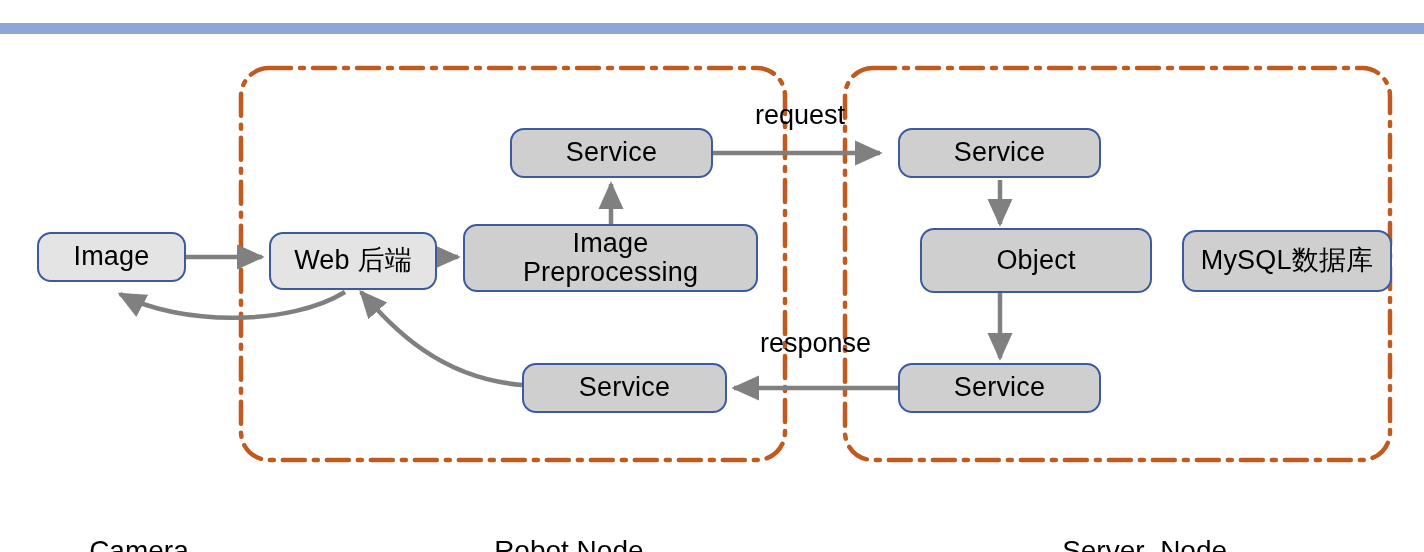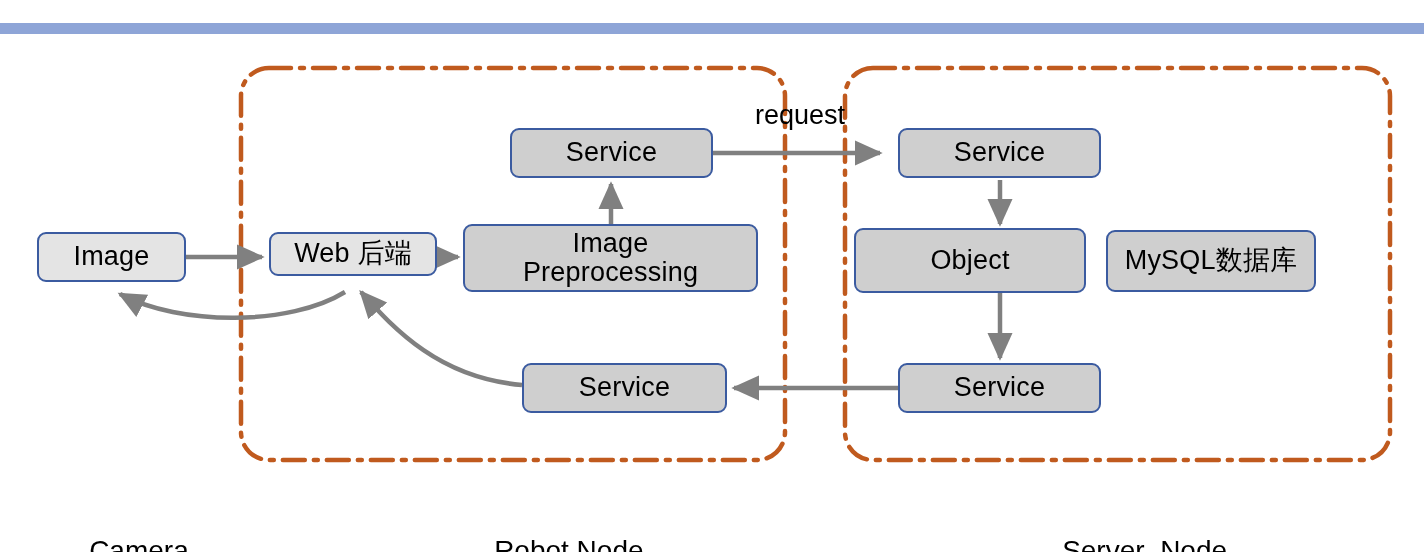--- a/index.html
+++ b/index.html
@@ -30,21 +30,21 @@
     left: 0;
     top: 0;
     width: 1424px;
     height: 552px;
     pointer-events: none;
   }
   .node-box {
     position: absolute;
     box-sizing: border-box;
     border: 2.5px solid #3b5ba0;
-    border-radius: 9px;
+    border-radius: 14px;
     background: #cfcfcf;
     display: flex;
     align-items: center;
     justify-content: center;
     text-align: center;
     color: #000000;
     font-size: 27px;
     line-height: 1.08;
     letter-spacing: 0.2px;
     font-family: "Liberation Sans", "DejaVu Sans", sans-serif;
@@ -106,21 +106,21 @@
 
     <path d="M 522 385 C 440 378 395 330 361 292" fill="none" stroke="#808080" stroke-width="4.5" marker-end="url(#arrowhead)"></path>
 
     <path d="M 345 292 C 290 326 180 326 120 294" fill="none" stroke="#808080" stroke-width="4.5" marker-end="url(#arrowhead)"></path>
   </svg>
 
   <div class="node-box light" style="left:37px; top:232px; width:149px; height:50px;">
     <span>Image</span>
   </div>
 
-  <div class="node-box light" style="left:269px; top:232px; width:168px; height:44px;">
+  <div class="node-box light" style="left:269px; top:232px; width:168px; height:58px;">
     <span>Web 后端</span>
   </div>
 
   <div class="node-box" style="left:463px; top:224px; width:295px; height:68px;">
     <span>
       <span class="two-line">Image</span>
       <span class="two-line">Preprocessing</span>
     </span>
   </div>
 
@@ -133,34 +133,37 @@
   </div>
 
   <div class="node-box" style="left:898px; top:128px; width:203px; height:50px;">
     <span>Service</span>
   </div>
 
   <div class="node-box" style="left:898px; top:363px; width:203px; height:50px;">
     <span>Service</span>
   </div>
 
-  <div class="node-box" style="left:854px; top:228px; width:232px; height:65px;">
+  <div class="node-box" style="left:920px; top:228px; width:232px; height:65px;">
     <span>
       <span class="two-line">Object</span>
     </span>
   </div>
 
-  <div class="node-box" style="left:1106px; top:230px; width:210px; height:62px;">
+  <div class="node-box" style="left:1182px; top:230px; width:210px; height:62px;">
     <span>MySQL数据库</span>
   </div>
 
   <div class="edge-label" style="left:755px; top:100px;">
     <span>request</span>
   </div>
 
+  <div class="edge-label" style="left:760px; top:328px;">
+    <span>response</span>
+  </div>
 
   <div class="zone-label" style="left:58px; top:503px;">
     <span>Camera</span>
   </div>
 
   <div class="zone-label" style="left:463px; top:503px;">
     <span>Robot Node</span>
   </div>
 
   <div class="zone-label" style="left:1031px; top:503px;">

